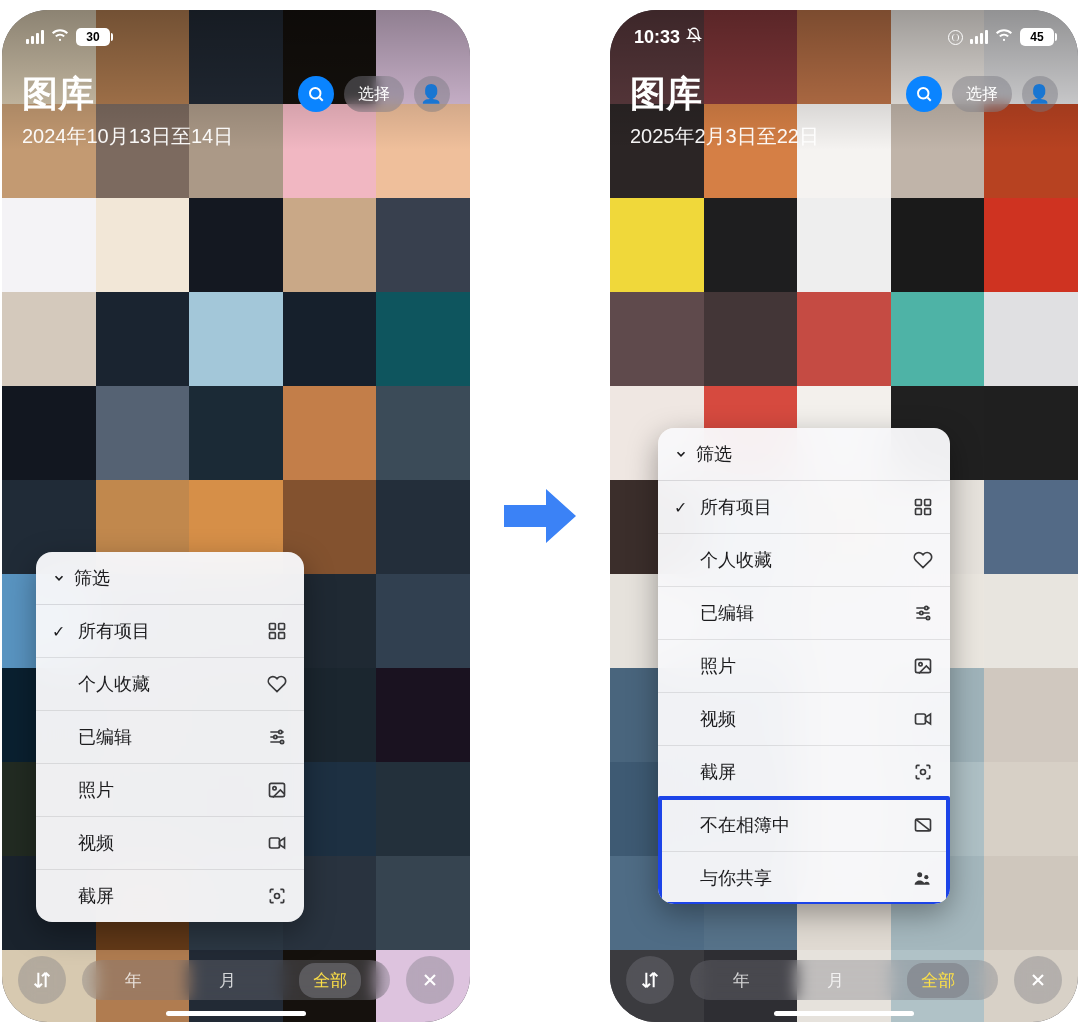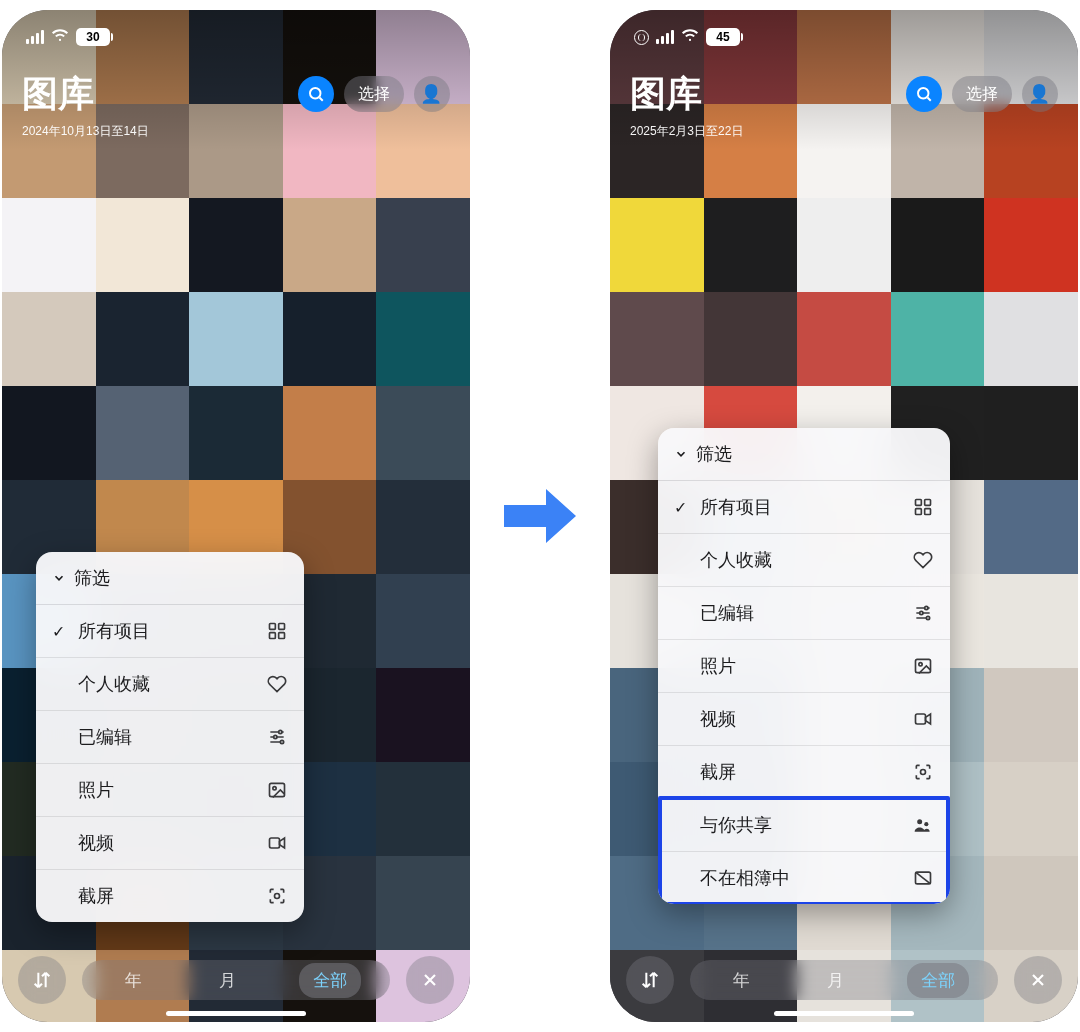--- a/index.html
+++ b/index.html
@@ -80,21 +80,21 @@
   .header {
     position: absolute;
     top: 60px; left: 0; right: 0;
     padding: 0 20px;
     display: flex;
     align-items: flex-start;
     justify-content: space-between;
     color: #fff;
   }
   .header-title { font-size: 36px; font-weight: 700; }
-  .header-sub   { font-size: 12px; font-weight: 500; margin-top: 4px; opacity:.95;}
+  .header-sub   { font-size: 20px; font-weight: 500; margin-top: 4px; opacity:.95;}
   .header-right { display: flex; gap: 10px; align-items: center; margin-top:6px;}
   .pill-btn {
     height: 36px;
     padding: 0 14px;
     border-radius: 18px;
     background: rgba(120,120,128,.45);
     color: #fff;
     font-size: 16px;
     display: inline-flex;
     align-items: center;
@@ -170,21 +170,21 @@
     backdrop-filter: blur(8px);
   }
   .seg-item{
     color:rgba(255,255,255,.78);
     font-size:17px;
     padding:6px 14px;
     border-radius:16px;
   }
   .seg-item.active{
     background:rgba(120,120,128,.55);
-    color:#7dd3fc;
+    color:#fde047;
   }
   .home-ind{
     position:absolute;
     bottom:6px;left:50%;transform:translateX(-50%);
     width:140px;height:5px;border-radius:3px;background:#fff;
   }
 
   .arrow {
     width: 80px; height: 70px;
     display:flex;align-items:center;justify-content:center;
@@ -441,20 +441,30 @@
       <div class="thumb" style="background: rgb(207, 199, 189);"></div>
       <div class="thumb" style="background: rgb(59, 59, 63);"></div>
       <div class="thumb" style="background: rgb(46, 46, 51);"></div>
       <div class="thumb" style="background: rgb(230, 226, 220);"></div>
       <div class="thumb" style="background: rgb(176, 194, 199);"></div>
       <div class="thumb" style="background: rgb(216, 209, 199);"></div>
     </div>
   <div class="overlay-top"></div>
 
   <div class="status-bar">
+    <div class="status-left">
+      <span>10:33</span>
+      <span>
+        <svg width="16" height="16" viewBox="0 0 24 24" fill="none" stroke="currentColor" stroke-width="2.2">
+            <path d="M13.7 21a2 2 0 0 1-3.4 0"></path>
+            <path d="M18 8a6 6 0 0 0-12 0c0 7-3 9-3 9h18s-3-2-3-9"></path>
+            <path d="M3 3l18 18"></path>
+          </svg>
+      </span>
+    </div>
     <div class="status-right">
       <span class="sat-icon"></span>
       <span class="sig-bars">
           <span></span>
           <span></span>
           <span></span>
           <span></span>
         </span>
       <span>
         <svg width="18" height="18" viewBox="0 0 24 24" fill="currentColor">
@@ -545,35 +555,35 @@
         <div class="filter-row">
           <span>截屏</span>
           <span class="ricon">
             <svg width="20" height="20" viewBox="0 0 24 24" fill="none" stroke="currentColor" stroke-width="2">
               <path d="M4 8V5a1 1 0 0 1 1-1h3M20 8V5a1 1 0 0 0-1-1h-3M4 16v3a1 1 0 0 0 1 1h3M20 16v3a1 1 0 0 1-1 1h-3"></path>
               <circle cx="12" cy="12" r="3"></circle>
             </svg>
           </span>
         </div>
         <div class="filter-row">
+          <span>不在相簿中</span>
+          <span class="ricon">
+            <svg width="20" height="20" viewBox="0 0 24 24" fill="none" stroke="currentColor" stroke-width="2">
+              <rect x="3" y="5" width="18" height="14" rx="2"></rect>
+              <path d="M3 5l18 14"></path>
+            </svg>
+          </span>
+        </div>
+        <div class="filter-row">
           <span>与你共享</span>
           <span class="ricon">
             <svg width="20" height="20" viewBox="0 0 24 24" fill="currentColor">
               <circle cx="8" cy="8" r="3"></circle>
               <circle cx="16" cy="11" r="2.5"></circle>
               <path d="M2 20c0-3 3-5 6-5s6 2 6 5zM13 20c0-2 1.5-3.5 3.5-3.5S20 18 20 20z"></path>
-            </svg>
-          </span>
-        </div>
-        <div class="filter-row">
-          <span>不在相簿中</span>
-          <span class="ricon">
-            <svg width="20" height="20" viewBox="0 0 24 24" fill="none" stroke="currentColor" stroke-width="2">
-              <rect x="3" y="5" width="18" height="14" rx="2"></rect>
-              <path d="M3 5l18 14"></path>
             </svg>
           </span>
         </div>
         <div class="highlight-box" style="left: 0px; right: 0px; top: 315px; height: 110px;"></div>
       </div>
   </div>
 
   <div class="bottom-bar">
     <span class="bb-btn">
       <svg width="22" height="22" viewBox="0 0 24 24" fill="none" stroke="currentColor" stroke-width="2.2">

